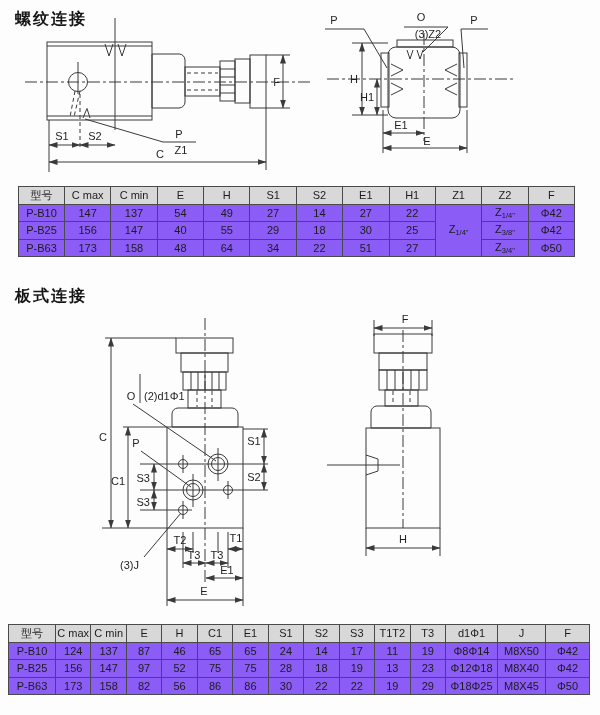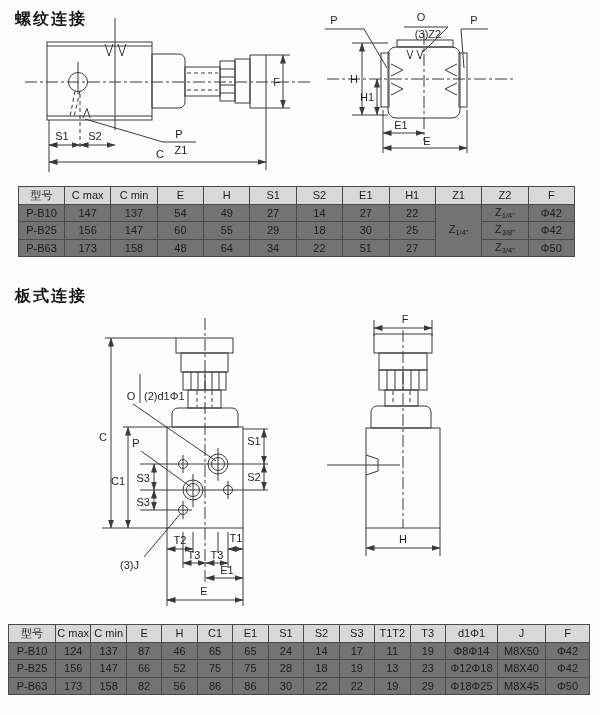--- a/index.html
+++ b/index.html
@@ -4,21 +4,21 @@
 <style>
   html,body{margin:0;padding:0}
   #page{position:relative;width:600px;height:715px;background:#fdfdfd;overflow:hidden;
         font-family:"Liberation Sans",sans-serif}
   .sec-title{position:absolute;font-weight:bold;font-size:16px;color:#161616;letter-spacing:2px}
   svg{position:absolute;overflow:visible}
   .ln path,.ln rect,.ln circle{stroke:#3a3a3a;fill:none;stroke-width:1}
   .cl{stroke-dasharray:12 3 3 3}
   .dsh{stroke-dasharray:4 3}
   svg text{font-family:"Liberation Sans",sans-serif;font-size:11px;fill:#1f1f1f;stroke:none}
-  .dtable{position:absolute;border-collapse:collapse;table-layout:fixed;background:#737373}
+  .dtable{position:absolute;border-collapse:collapse;table-layout:fixed;background:#8b5cf6}
   .dtable th,.dtable td{border:1px solid #4a4a4a;font-size:11px;font-weight:normal;
         text-align:center;vertical-align:middle;height:16.5px;padding:0 1px;color:#1c1c1c;
         white-space:nowrap;overflow:hidden}
   .dtable th{background:#d8d8d8}
   .zsub{font-size:7.5px;vertical-align:-2px}
 </style>
 </head>
 <body>
 
 <div id="page">
@@ -141,21 +141,21 @@
           <td>27</td>
           <td>22</td>
           <td rowspan="3">Z<span class="zsub">1/4"</span></td>
           <td>Z<span class="zsub">1/4"</span></td>
           <td>Φ42</td>
         </tr>
         <tr>
           <td>P-B25</td>
           <td>156</td>
           <td>147</td>
-          <td>60</td>
+          <td>40</td>
           <td>55</td>
           <td>29</td>
           <td>18</td>
           <td>30</td>
           <td>25</td>
           <td>Z<span class="zsub">3/8"</span></td>
           <td>Φ42</td>
         </tr>
         <tr>
           <td>P-B63</td>
@@ -326,21 +326,21 @@
           <td>11</td>
           <td>19</td>
           <td>Φ8Φ14</td>
           <td>M8X50</td>
           <td>Φ42</td>
         </tr>
         <tr>
           <td>P-B25</td>
           <td>156</td>
           <td>147</td>
-          <td>66</td>
+          <td>97</td>
           <td>52</td>
           <td>75</td>
           <td>75</td>
           <td>28</td>
           <td>18</td>
           <td>19</td>
           <td>13</td>
           <td>23</td>
           <td>Φ12Φ18</td>
           <td>M8X40</td>

